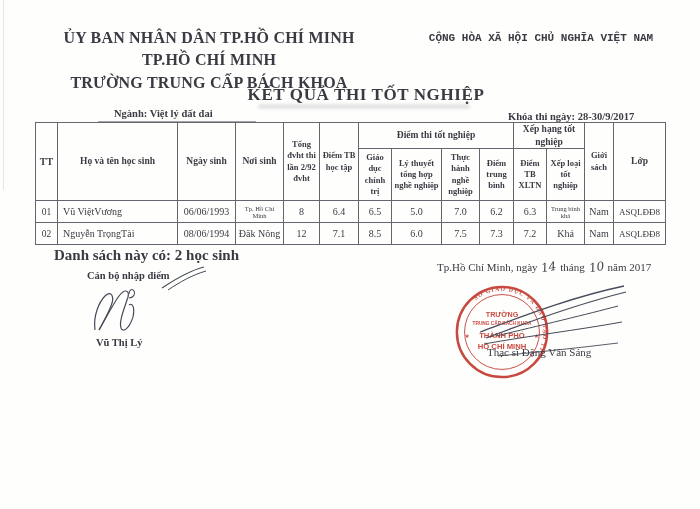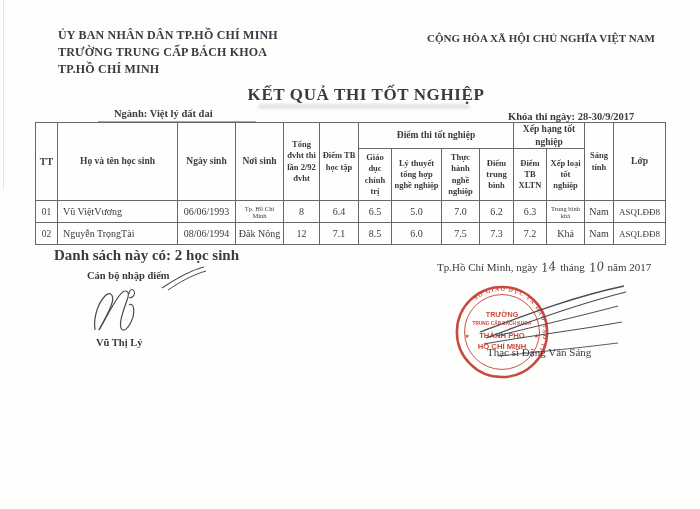--- a/index.html
+++ b/index.html
@@ -3,26 +3,26 @@
 <meta charset="utf-8">
 <style>
   html,body { margin:0; padding:0; background:#e8e8e8; }
   .page {
     position:relative; width:700px; height:509px; margin:0 auto;
     background:#fefefdf5; background-color:#fefefd;
     font-family:"Liberation Serif", serif; color:#3a3a43; overflow:hidden;
   }
   
   .hdr-left {
-    position:absolute; left:58px; top:27px; width:302px; 
-    font-weight:bold; font-size:12px; line-height:1.4; letter-spacing:0.2px;
+    position:absolute; left:58px; top:27px; width:302px; text-align:center;
+    font-weight:bold; font-size:16px; line-height:1.4; letter-spacing:0.2px;
   }
   .hdr-right {
     position:absolute; left:392px; top:31px; width:298px; text-align:center;
-    font-weight:bold; font-size:11px; line-height:1.4;
+    font-weight:bold; font-size:11px; line-height:1.4;font-family:Liberation Mono, monospace;
   }
   .hdr-right .motto { font-size:11px; margin-top:2px; }
   .title {
     position:absolute; left:16px; top:85px; width:700px; text-align:center;
     font-size:17px; font-weight:bold; letter-spacing:0.6px;
   }
   .title-smudge {
     position:absolute; left:258px; top:104px; width:212px; height:5px;
     background:rgba(120,120,126,0.20); filter:blur(1.6px); border-radius:3px;
   }
@@ -78,22 +78,22 @@
 </style>
 </head>
 <body>
 
 <div class="page">
 
   <div class="edge-line"></div>
 
   <div class="hdr-left">
     <div>ỦY BAN NHÂN DÂN TP.HỒ CHÍ MINH</div>
+    <div>TP.HỒ CHÍ MINH</div>
     <div>TRƯỜNG TRUNG CẤP BÁCH KHOA</div>
-    <div>TP.HỒ CHÍ MINH</div>
   </div>
   <div class="hdr-right">
     <div>CỘNG HÒA XÃ HỘI CHỦ NGHĨA VIỆT NAM</div>
   </div>
 
   <div class="title">KẾT QUẢ THI TỐT NGHIỆP</div>
   <div class="title-smudge"></div>
 
   <div class="major">Ngành: Việt lý đất đai</div>
   <div class="major-underline"></div>
@@ -119,21 +119,21 @@
     <thead>
       <tr style="height:26px">
         <th rowspan="2" class="big">TT</th>
         <th rowspan="2" class="grp">Họ và tên học sinh</th>
         <th rowspan="2" class="grp">Ngày sinh</th>
         <th rowspan="2" class="grp">Nơi sinh</th>
         <th rowspan="2">Tổng đvht thi lần 2/92 đvht</th>
         <th rowspan="2">Điểm TB học tập</th>
         <th colspan="4" class="grp">Điểm thi tốt nghiệp</th>
         <th colspan="2" class="grp">Xếp hạng tốt nghiệp</th>
-        <th rowspan="2">Sáng tính</th>
+        <th rowspan="2">Giới sách</th>
         <th rowspan="2" class="grp">Lớp</th>
       </tr>
       <tr style="height:52px">
         <th>Giáo dục chính trị</th>
         <th>Lý thuyết tổng hợp nghề nghiệp</th>
         <th>Thực hành nghề nghiệp</th>
         <th>Điểm trung bình</th>
         <th>Điểm TB XLTN</th>
         <th>Xếp loại tốt nghiệp</th>
       </tr>

